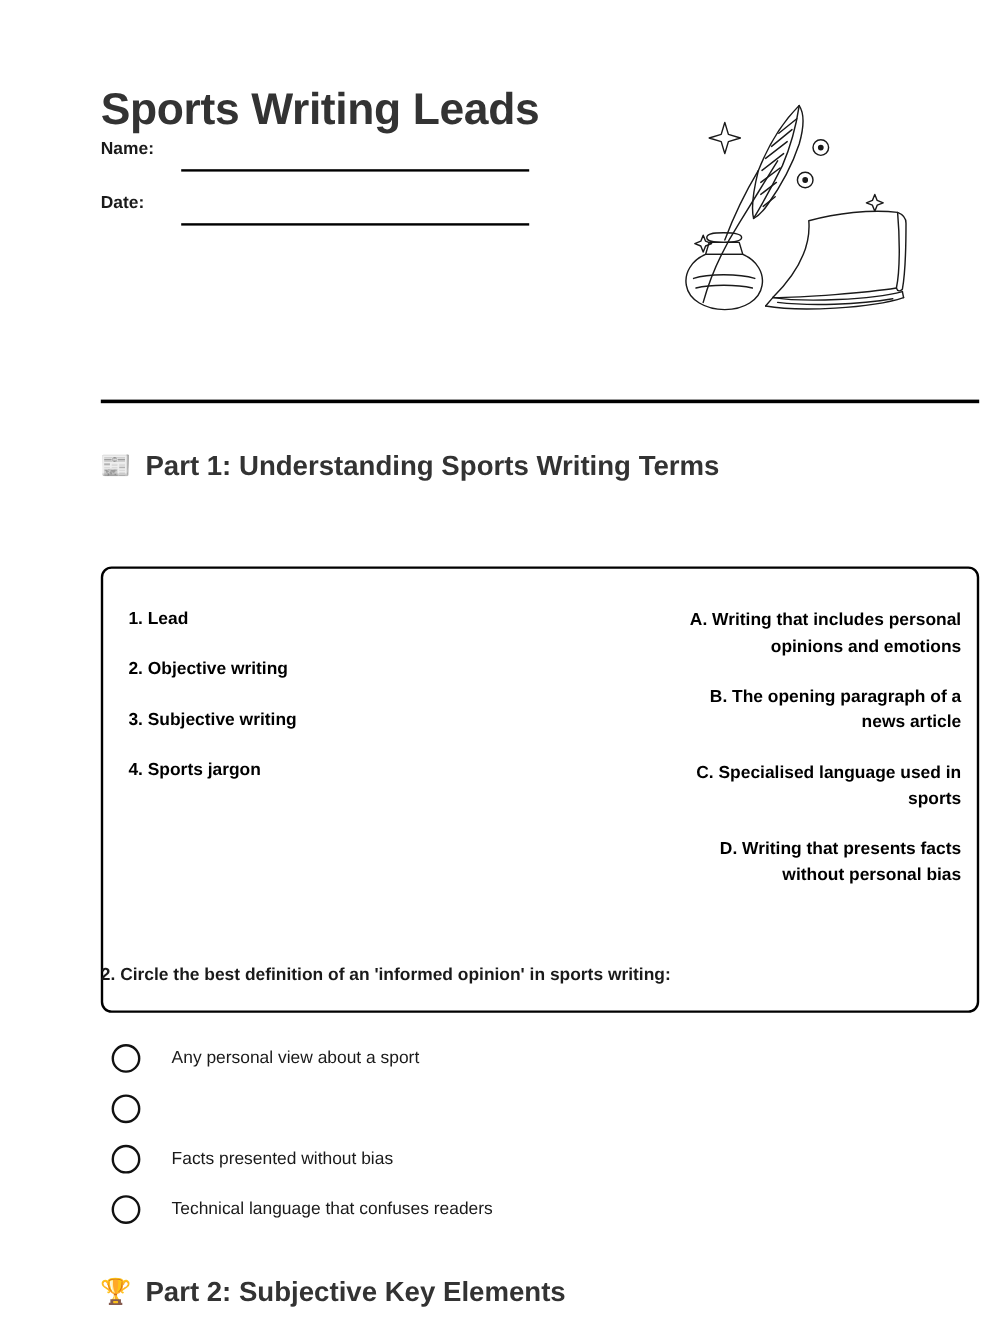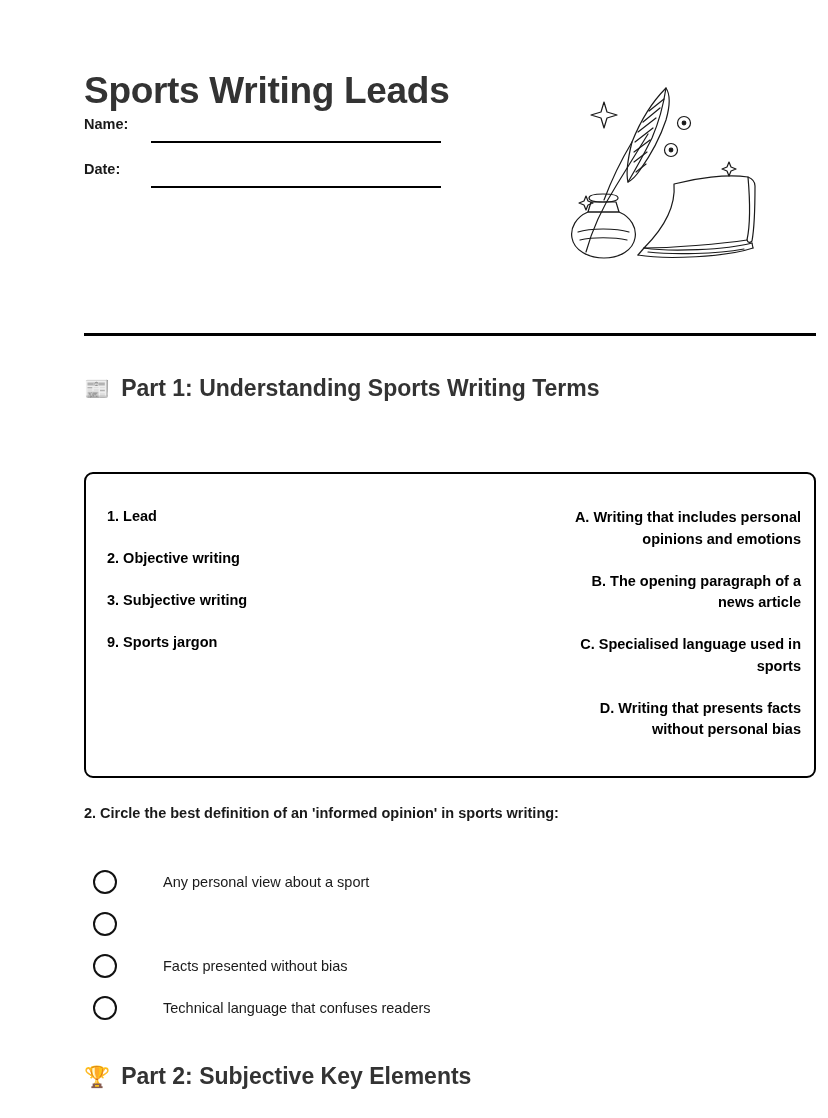--- a/index.html
+++ b/index.html
@@ -117,21 +117,21 @@
   }
   .question.q1 { top: 430px; }
   .question.q2 { top: 805px; }
 
   
   .match-box {
     position: absolute;
     left: 48px;
     top: 472px;
     width: 732px;
-    height: 306px;
+    height: 372px;
     border: 2px solid #000000;
     border-radius: 9px;
     box-sizing: border-box;
     padding-left: 27px;
   }
   .match-cols {
     position: absolute;
     inset: 0;
   }
   .match-left {
@@ -169,21 +169,20 @@
   .options {
     position: absolute;
     left: 48px;
     top: 861px;
     width: 600px;
   }
   .option {
     display: flex;
     align-items: center;
     height: 42px;
-    gap: 20px;
   }
   .option-circle {
     width: 24px;
     height: 24px;
     border: 2.5px solid #111111;
     border-radius: 50%;
     box-sizing: border-box;
     flex: 0 0 auto;
     margin-left: 9px;
   }
@@ -262,21 +261,21 @@
     <span>Part 1: Understanding Sports Writing Terms</span>
   </div>
 
 
   <div class="match-box">
     <div class="match-cols">
       <div class="match-left">
         <div class="term">1. Lead</div>
         <div class="term">2. Objective writing</div>
         <div class="term">3. Subjective writing</div>
-        <div class="term">9. Sports jargon</div>
+        <div class="term">4. Sports jargon</div>
       </div>
       <div class="match-right">
         <div class="definition">A. Writing that includes personal opinions and emotions</div>
         <div class="definition">B. The opening paragraph of a news article</div>
         <div class="definition">C. Specialised language used in sports</div>
         <div class="definition">D. Writing that presents facts without personal bias</div>
       </div>
     </div>
   </div>
 

